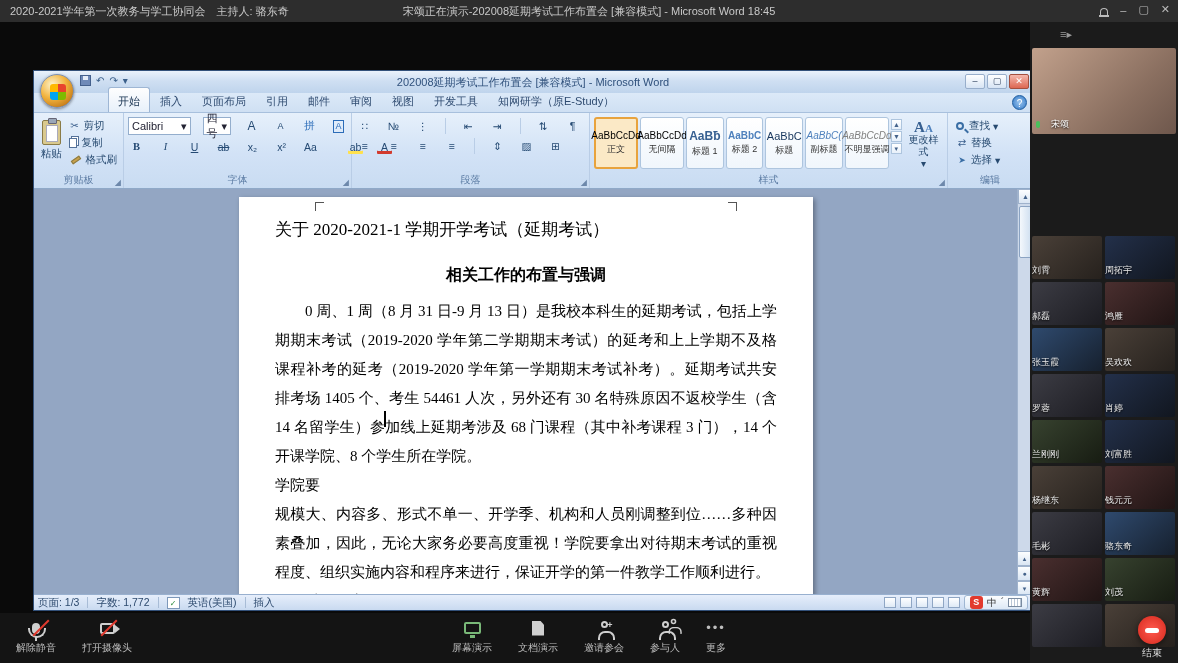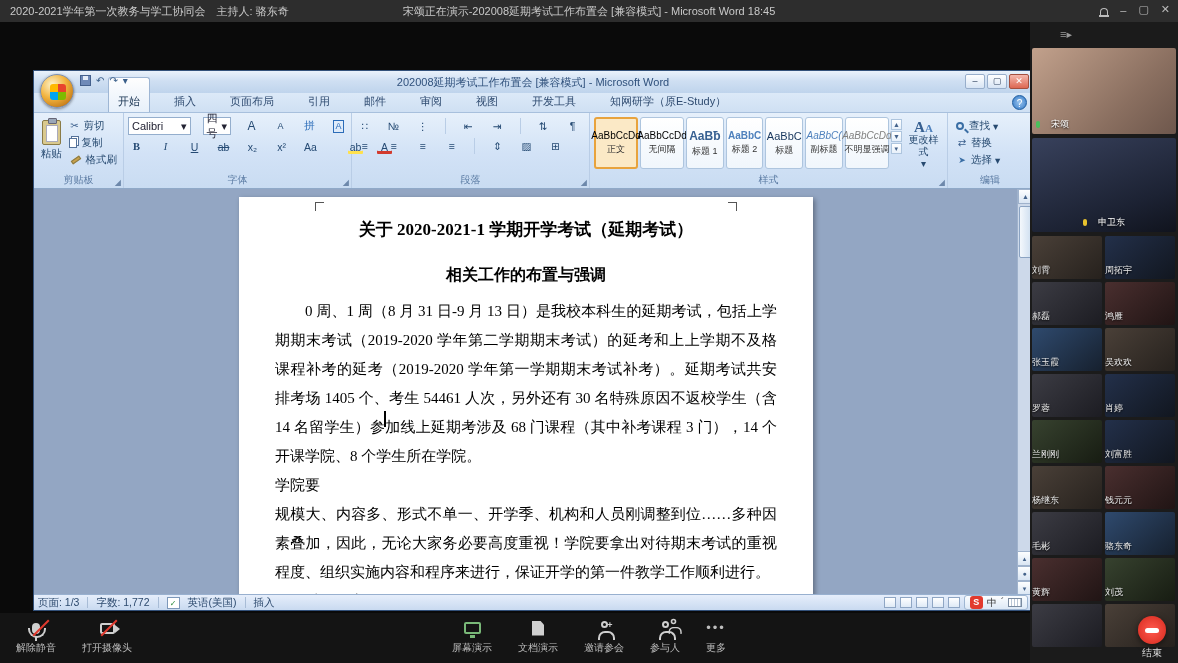--- a/index.html
+++ b/index.html
@@ -24,21 +24,21 @@
 .office{position:absolute;left:6px;top:3px;width:34px;height:34px;border-radius:50%;background:radial-gradient(circle at 35% 30%,#fdf3cb,#f2b33d 45%,#c87f1b 78%,#8a5510);border:1px solid #7d8fae;box-shadow:0 1px 3px rgba(0,0,0,.45);z-index:6}
 .office:after{content:"";position:absolute;left:9px;top:9px;width:16px;height:16px;border-radius:3px;background:conic-gradient(#e8432d 0 90deg,#7fba00 0 180deg,#00a4ef 0 270deg,#ffb900 0)}
 .qat{position:absolute;left:46px;top:4px;display:flex;gap:5px;align-items:center;font-size:10px;color:#3a5f8a;z-index:4}
 .saveic{width:11px;height:11px;background:#6f8ab8;border:1px solid #44608c;position:relative}
 .saveic:after{content:"";position:absolute;left:2px;top:0;width:5px;height:4px;background:#e5edf8}
 .winbtns{position:absolute;right:3px;top:3px;display:flex;gap:2px;z-index:4}
 .wbtn{width:20px;height:15px;font-size:9px;line-height:13px;text-align:center;color:#30425f;background:linear-gradient(#fff,#d7e4f4);border:1px solid #98aecb;border-radius:2px}
 .wbtn.close{background:linear-gradient(#f5b8ad,#dd6752);color:#fff;border-color:#a4503f}
 
 .tabrow{position:absolute;left:0;top:22px;right:0;height:20px;background:linear-gradient(#dce9f8,#cfe0f3);border-bottom:1px solid #a8c0dd;display:flex;align-items:flex-end;padding-left:74px;font-size:11px;color:#2f4b70}
-.tab{padding:16px 9px 3px;margin-right:14px;border:1px solid transparent;border-bottom:none;border-radius:3px 3px 0 0;white-space:nowrap}
+.tab{padding:6px 9px 3px;margin-right:0;border:1px solid transparent;border-bottom:none;border-radius:3px 3px 0 0;white-space:nowrap}
 .tab.active{background:linear-gradient(#fefefe,#e7f0fa);border-color:#9eb6d4;color:#16314f}
 .help{position:absolute;right:5px;top:24px;width:15px;height:15px;border-radius:50%;background:radial-gradient(#9cc6f0,#2f76c4);color:#fff;font-size:10px;text-align:center;line-height:15px;border:1px solid #1d5ca0;z-index:4}
 
 .ribbon{position:absolute;left:0;top:42px;right:0;height:76px;background:linear-gradient(#e6f0fb,#d2e2f6 55%,#c9dcf2);border-bottom:1px solid #8fa9c8;display:flex}
 .group{position:relative;height:100%;padding:4px 4px 14px;border-right:1px solid #b9cde6;display:flex;align-items:flex-start}
 .glabel{position:absolute;left:0;right:0;bottom:1px;text-align:center;font-size:10px;color:#5b7ba3}
 .launch{position:absolute;right:2px;bottom:1px;font-size:8px;color:#6d88ab}
 .bigbtn{width:42px;height:56px;display:flex;flex-direction:column;align-items:center;font-size:10.5px;color:#274a70;border:1px solid transparent;border-radius:3px}
 .clip{width:19px;height:25px;background:#d9c98e;border:1px solid #8a7b47;border-radius:2px;position:relative;margin-top:2px;margin-bottom:2px}
 .clip:before{content:"";position:absolute;left:5px;top:-3px;width:7px;height:4px;background:#9aa7b8;border:1px solid #667;border-radius:1px}
@@ -76,21 +76,21 @@
 .chgA{font-family:"Liberation Serif",serif;font-weight:bold;font-size:15px;color:#365f91}
 .chgA small{font-size:11px;color:#4f81bd}
 .magic{width:8px;height:8px;border:2px solid #3a6ea5;border-radius:50%;position:relative;margin-right:2px}
 .magic:after{content:"";position:absolute;left:6px;top:6px;width:5px;height:2px;background:#3a6ea5;transform:rotate(45deg)}
 .selarr{color:#3a6ea5;font-size:9px}
 
 
 .docarea{position:absolute;left:0;top:118px;right:0;height:407px;background:#93a6c3;overflow:hidden}
 .page{position:absolute;left:205px;top:8px;width:574px;height:399px;background:#fff;box-shadow:2px 2px 5px rgba(0,0,0,.35);overflow:hidden;padding:18px 36px 0 36px}
 .page,.page p{font-family:"Liberation Serif","DejaVu Serif",serif;color:#000}
-.h1{font-size:17px;font-weight:bold;text-align:center;line-height:29px}
+.h1{font-size:17px;font-weight:normal;line-height:29px}
 .h2{font-size:16px;font-weight:bold;text-align:center;line-height:29px;margin-top:16px;margin-bottom:8px}
 .bodyp{font-size:15px;line-height:29px;text-align:justify}
 .ind{text-indent:2em}
 .caret{position:absolute;left:350px;top:222px;width:1.5px;height:16px;background:#000}
 .mark{position:absolute;width:9px;height:9px}
 .mark.ml{left:76px;top:5px;border-top:1px solid #555;border-left:1px solid #555}
 .mark.mr{left:489px;top:5px;border-top:1px solid #555;border-right:1px solid #555}
 .scroll{position:absolute;right:0;top:0;width:15px;height:407px;background:#cdd9ea;border-left:1px solid #9fb2cc}
 .sbtn{width:15px;height:15px;background:linear-gradient(#fdfeff,#d9e5f3);border:1px solid #9fb2cc;font-size:7px;text-align:center;line-height:14px;color:#44628a}
 .thumb{position:absolute;left:1px;top:17px;width:13px;height:52px;background:linear-gradient(90deg,#f4f8fc,#cfdff0);border:1px solid #8ba3c2;border-radius:2px}
@@ -456,26 +456,20 @@
 
   <div class="sidebar">
     <span class="collapse">≡▸</span>
 
     <div class="tile presenter">
       <span class="nameTag">
           <span class="micdot"></span>
           <span>宋颂</span>
         </span>
     </div>
-    <div class="tile second">
-      <span class="nameTag ctr">
-          <span class="micdot y"></span>
-          <span>申卫东</span>
-        </span>
-    </div>
 
     <div class="grid">
       <div class="cell v1">
           <span class="nm">刘霄</span>
         </div>
       <div class="cell v2">
           <span class="nm">周拓宇</span>
         </div>
       <div class="cell v3">
           <span class="nm">郝磊</span>

